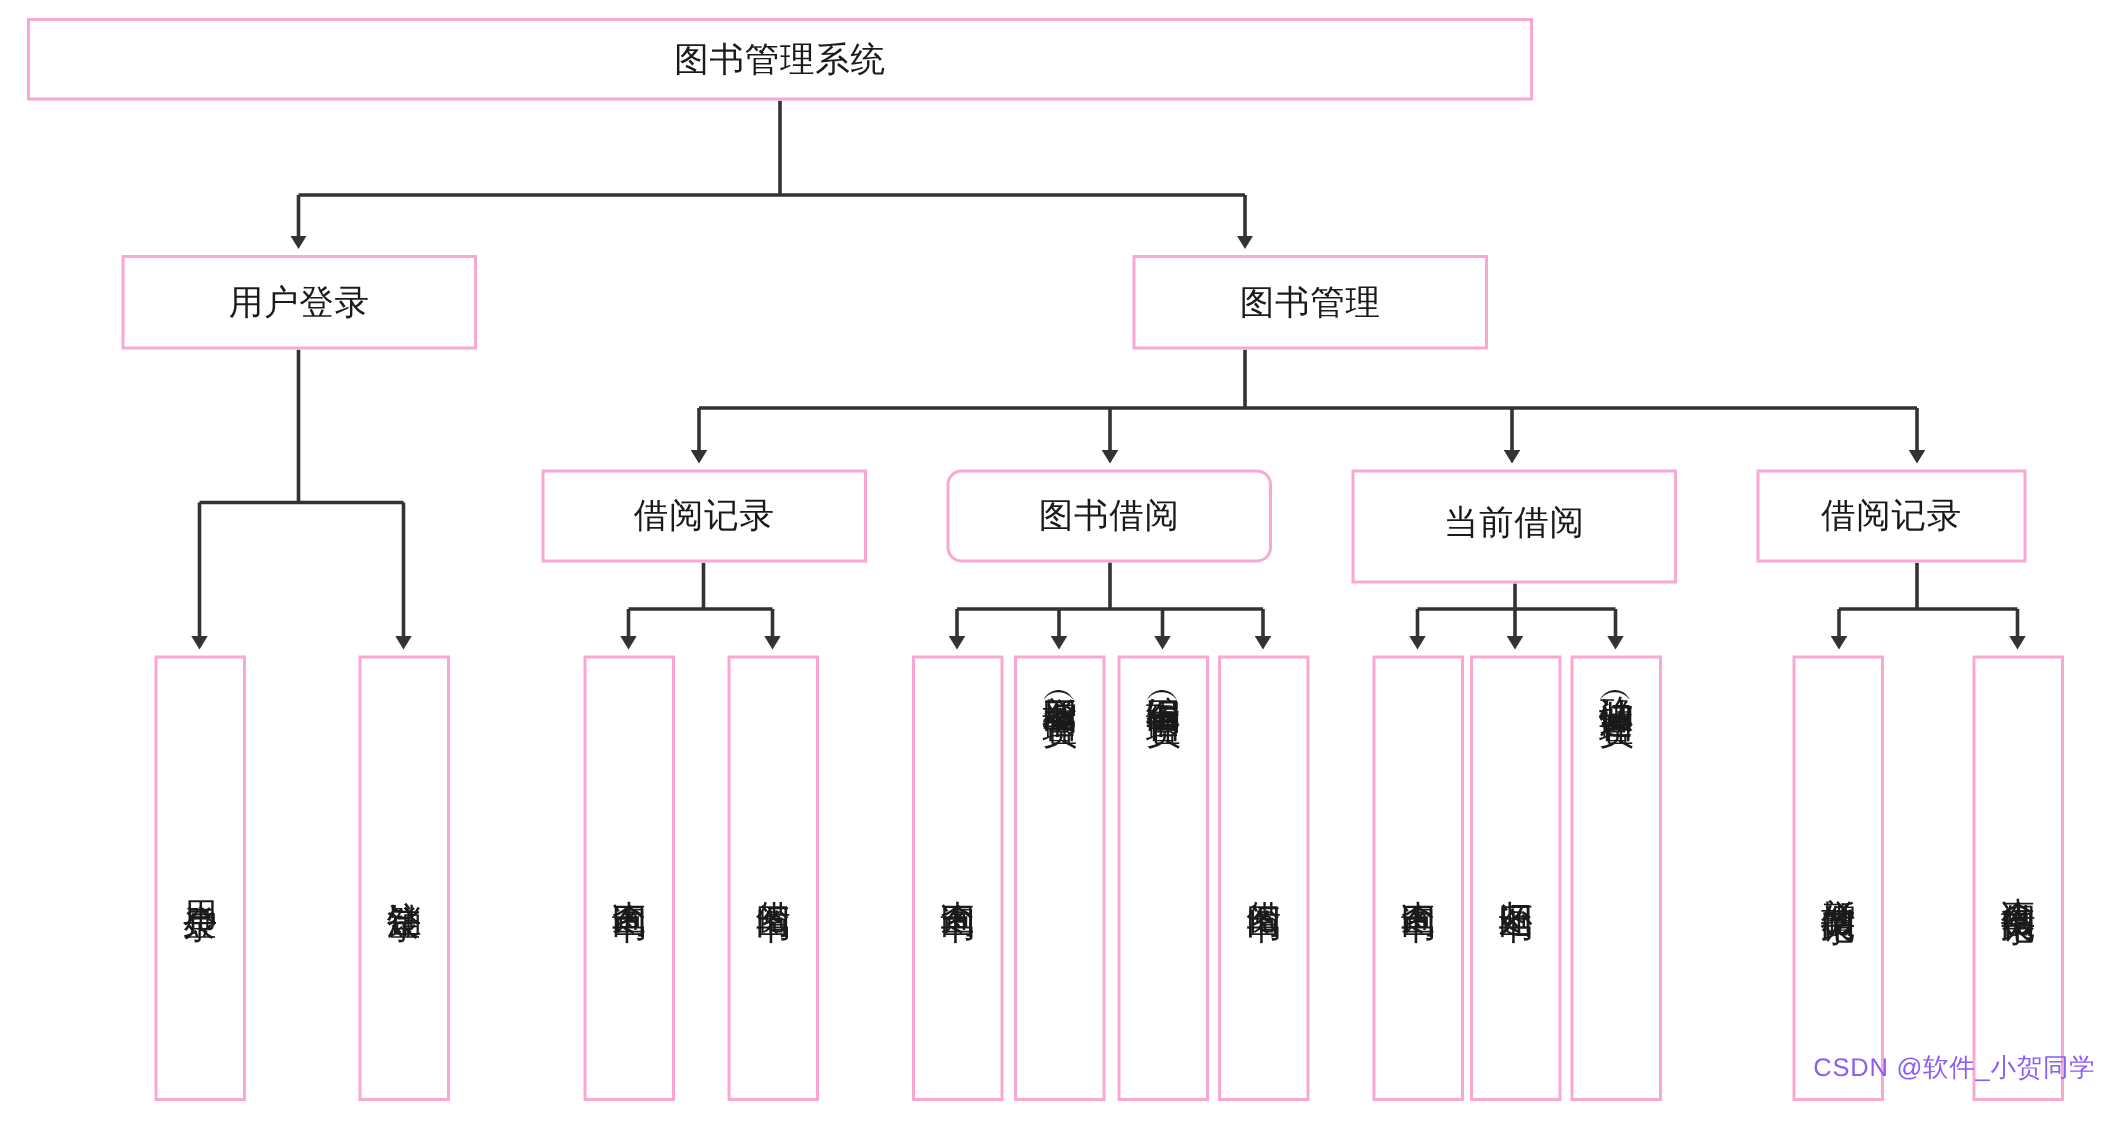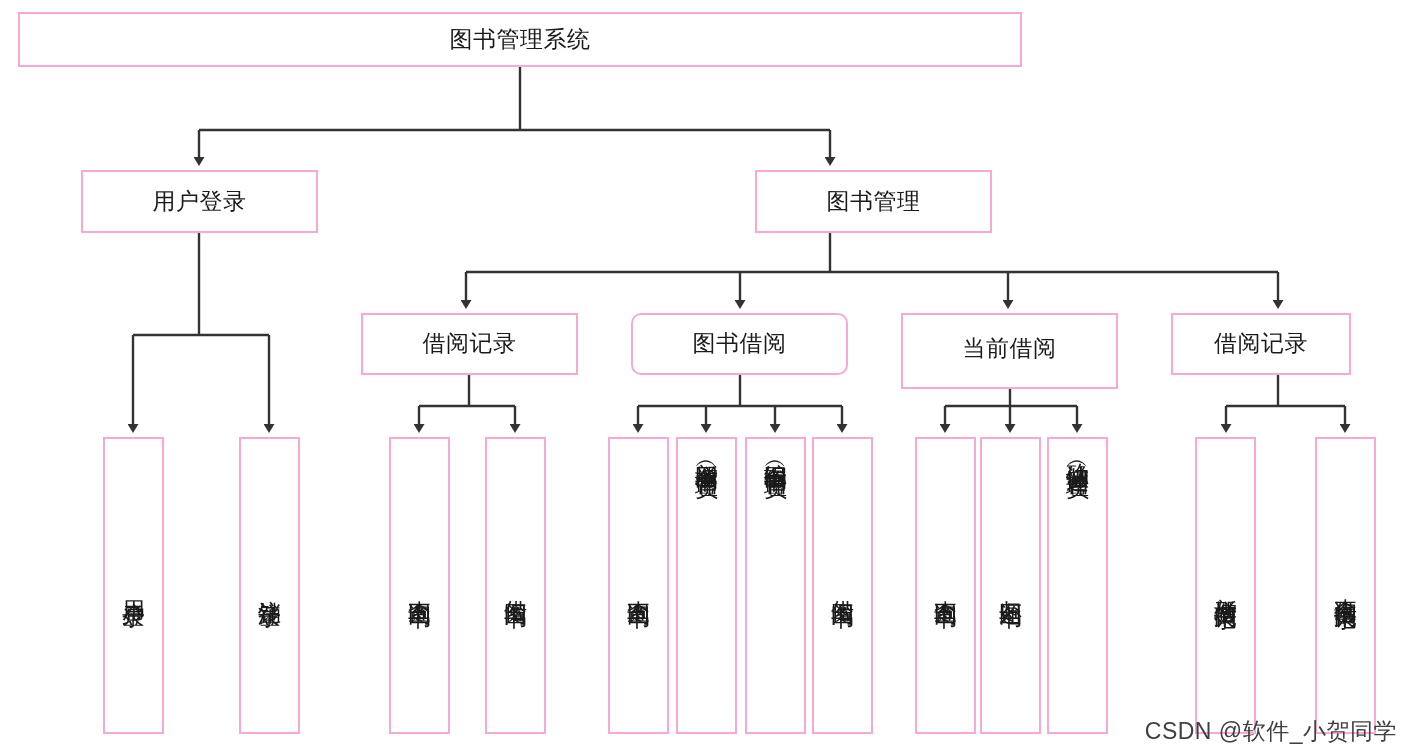--- a/index.html
+++ b/index.html
@@ -54,23 +54,23 @@
     text-orientation: upright;
     font-size: 23px;
     color: #1a1a1a;
     letter-spacing: 2px;
     line-height: 1.0;
     white-space: nowrap;
   }
   #watermark {
     position: absolute;
     right: 8px;
-    bottom: 0;
-    font-size: 23px;
-    color: #404040;
+    bottom: 24px;
+    font-size: 17px;
+    color: #8b5cf6;
     letter-spacing: 0.5px;
     z-index: 5;
     white-space: nowrap;
   }
 </style>
 </head>
 <body>
 
 <div id="canvas">
 

